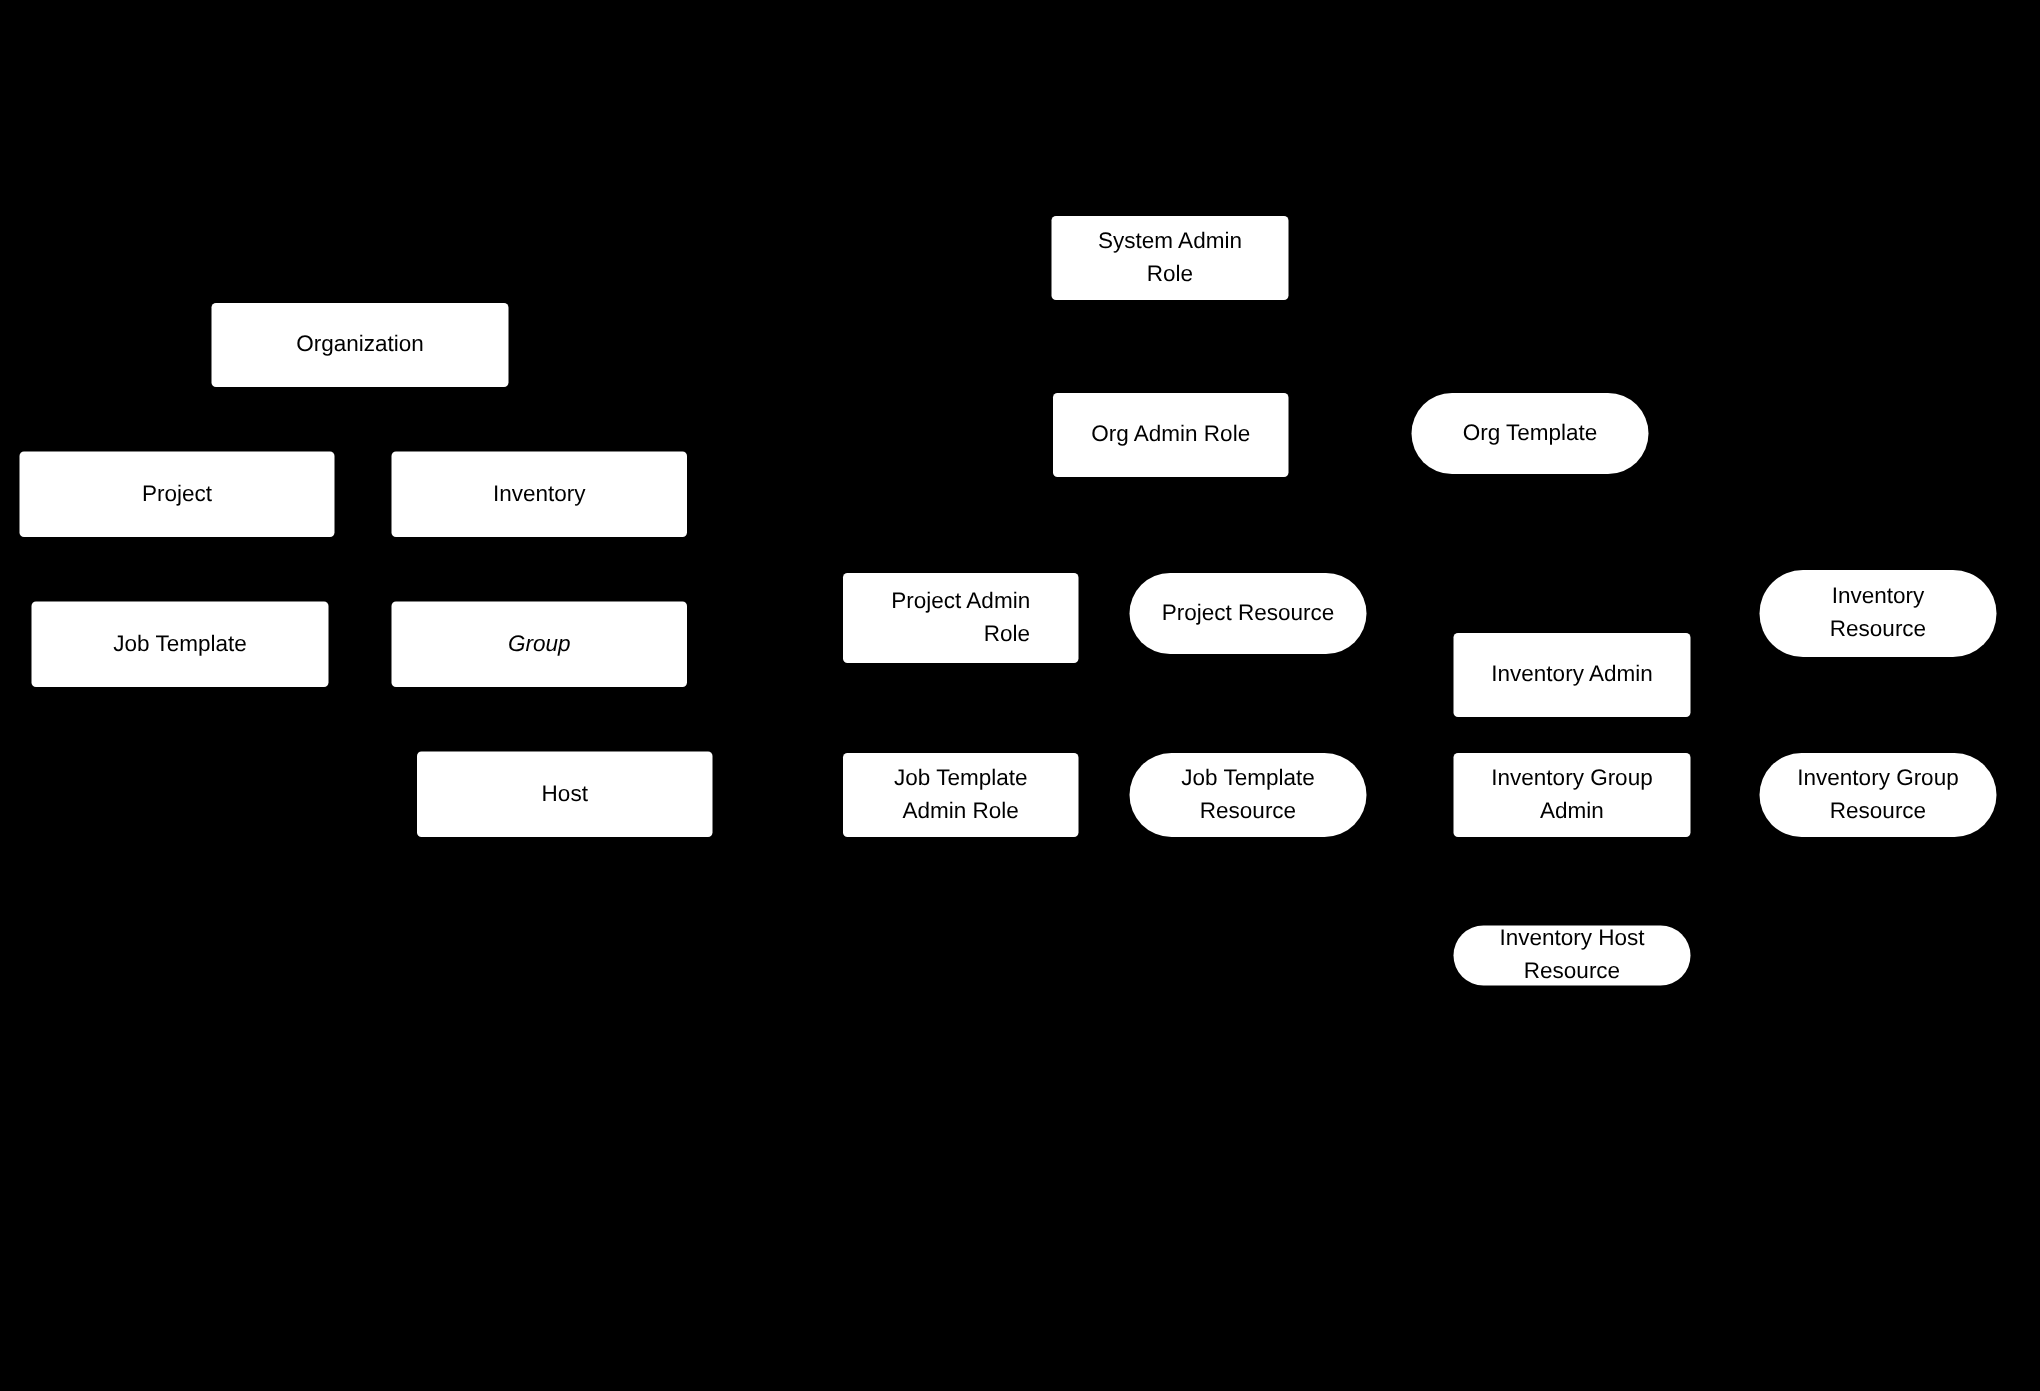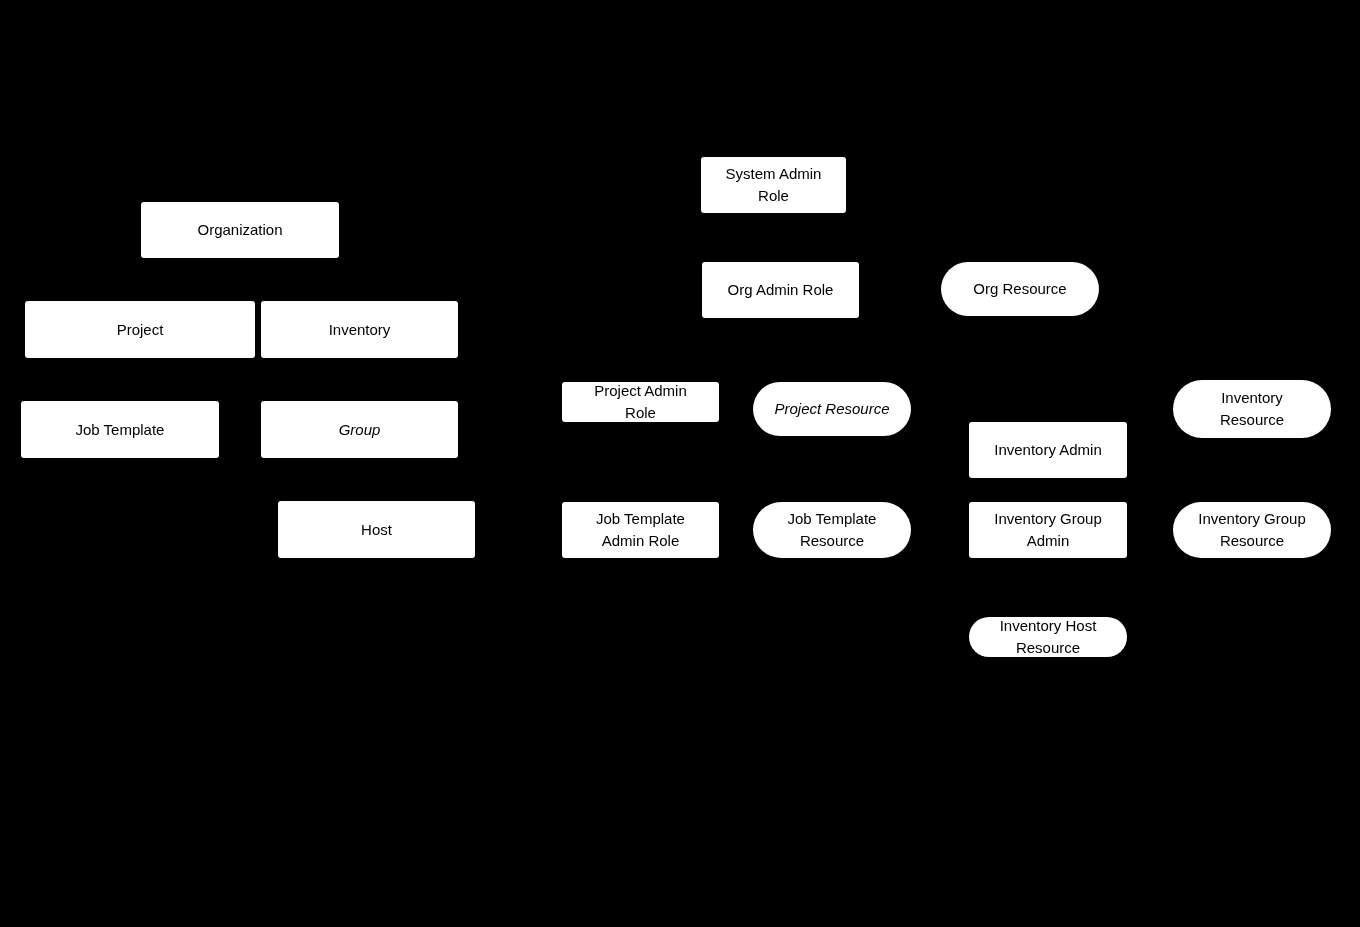--- a/index.html
+++ b/index.html
@@ -35,41 +35,41 @@
     border-radius: 29px;
   }
 </style>
 </head>
 <body>
 
 <div class="canvas">
 
   <div class="node rect" style="left:141px; top:202px; width:198px; height:56px;">Organization</div>
 
-  <div class="node rect" style="left:25px; top:301px; width:230px; height:57px;">Project</div>
+  <div class="node rect" style="left:13px; top:301px; width:210px; height:57px;">Project</div>
 
   <div class="node rect" style="left:261px; top:301px; width:197px; height:57px;">Inventory</div>
 
   <div class="node rect" style="left:21px; top:401px; width:198px; height:57px;">Job Template</div>
 
   <div class="node rect" style="left:261px; top:401px; width:197px; height:57px;font-style:italic;">Group</div>
 
   <div class="node rect" style="left:278px; top:501px; width:197px; height:57px;">Host</div>
 
-  <div class="node rect" style="left:701px; top:157px; width:145px; height:56px;">System Admin
+  <div class="node rect" style="left:701px; top:144px; width:158px; height:56px;">System Admin
 Role</div>
 
   <div class="node rect" style="left:702px; top:262px; width:157px; height:56px;">Org Admin Role</div>
 
-  <div class="node pill" style="left:941px; top:262px; width:158px; height:54px;">Org Resource</div>
+  <div class="node pill" style="left:941px; top:262px; width:158px; height:54px;">Org Template</div>
 
-  <div class="node rect" style="left:562px; top:382px; width:157px; height:40px;">Project Admin
+  <div class="node rect" style="left:562px; top:382px; width:157px; height:60px;text-align:right;">Project Admin
 Role</div>
 
-  <div class="node pill" style="left:753px; top:382px; width:158px; height:54px;font-style:italic;">Project Resource</div>
+  <div class="node pill" style="left:753px; top:382px; width:158px; height:54px;">Project Resource</div>
 
   <div class="node rect" style="left:969px; top:382px; width:158px; height:56px;margin-top:40px;">Inventory Admin</div>
 
   <div class="node pill" style="left:1173px; top:380px; width:158px; height:58px;">Inventory
 Resource</div>
 
   <div class="node rect" style="left:562px; top:502px; width:157px; height:56px;">Job Template
 Admin Role</div>
 
   <div class="node pill" style="left:753px; top:502px; width:158px; height:56px;">Job Template

